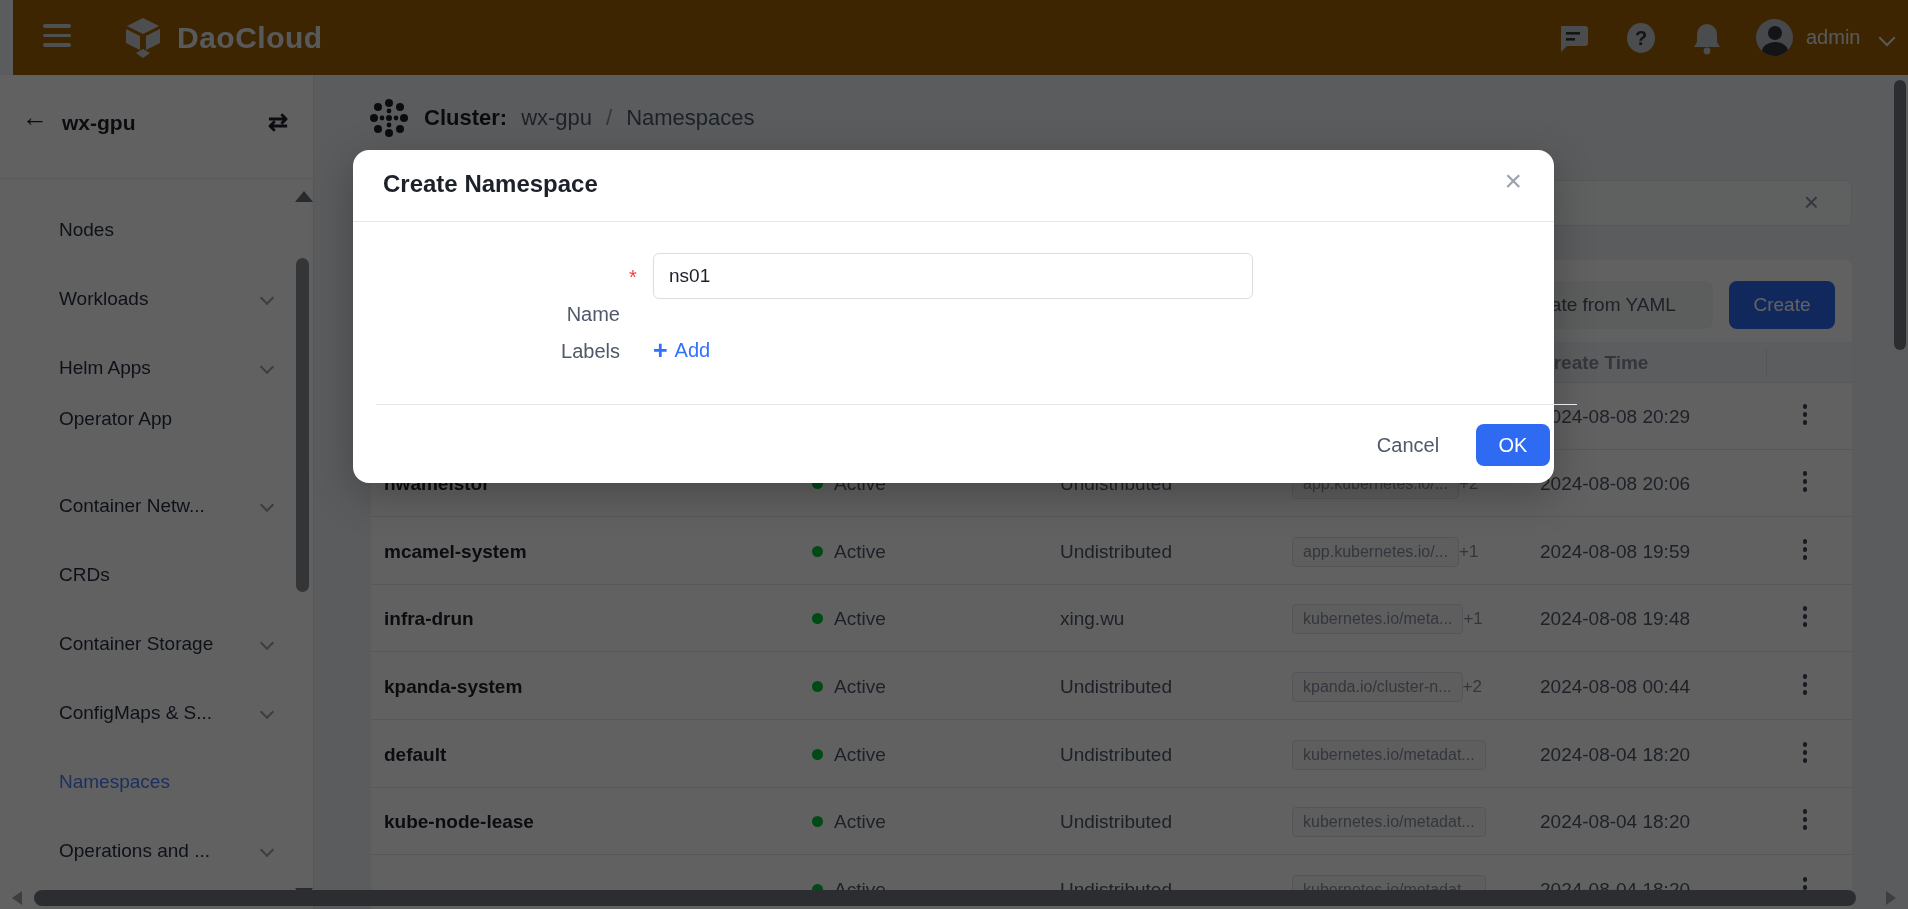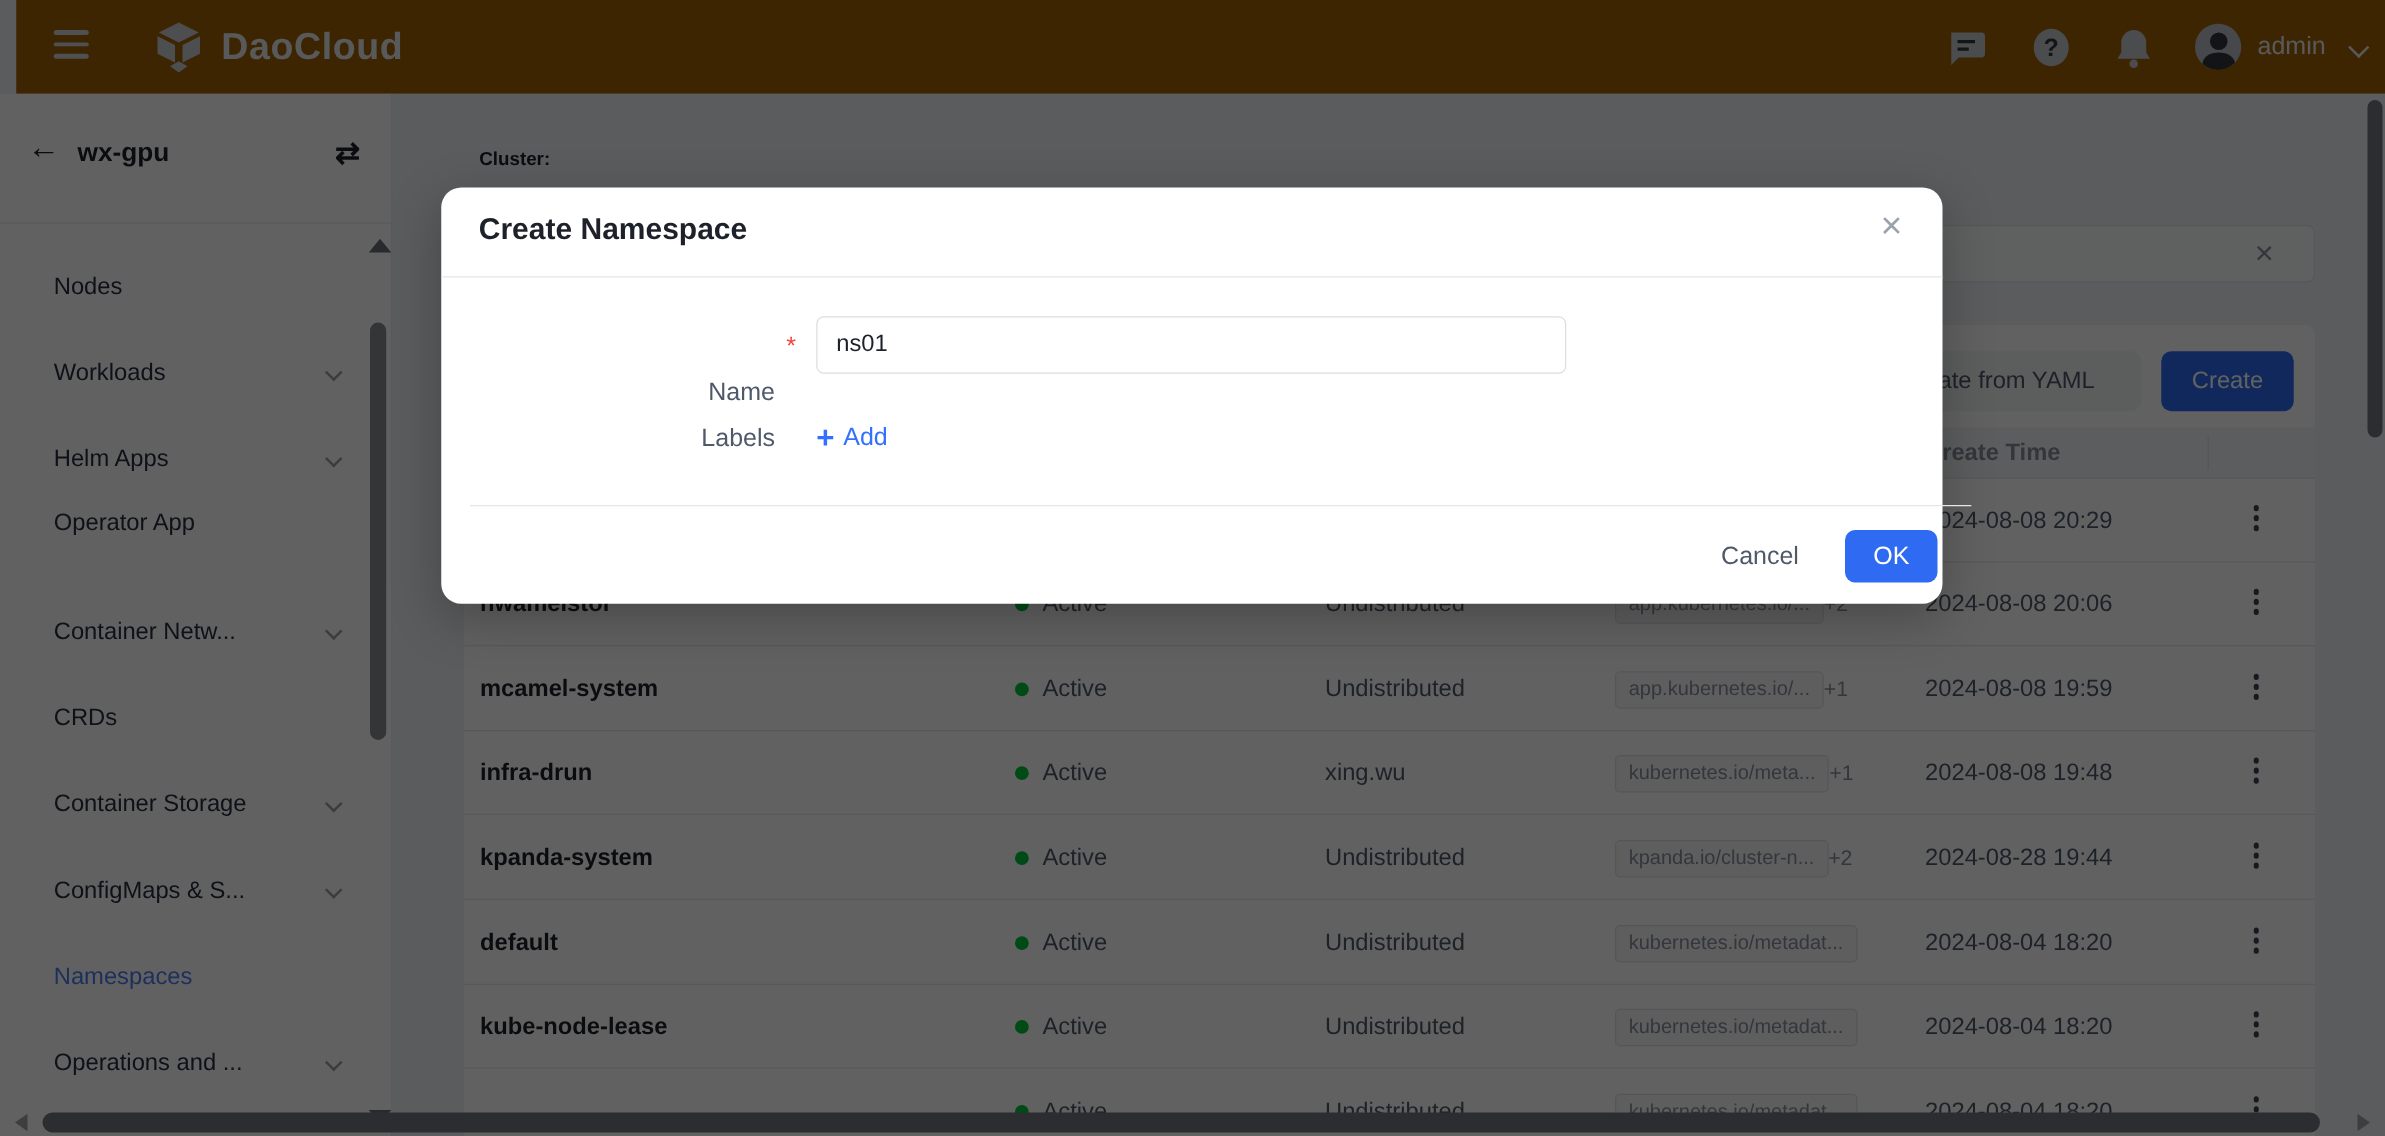--- a/index.html
+++ b/index.html
@@ -25,27 +25,27 @@
   #sidebar { position:absolute; left:0; top:75px; width:314px; height:834px; background:#ffffff; border-right:1px solid #e4e6ea; z-index:1; }
   #sb-header { position:absolute; left:0; top:0; width:100%; height:103px; }
   #back-arrow { position:absolute; left:22px; top:27px; font-size:26px; color:#1d2129; font-weight:bold; cursor:pointer; }
   #sb-cluster { position:absolute; left:62px; top:36px; font-size:21px; font-weight:bold; color:#1d2129; }
   #switch-icon { position:absolute; left:268px; top:33px; font-size:24px; color:#1d2129; font-weight:bold; cursor:pointer; }
   #sb-divider { position:absolute; left:0; top:103px; width:100%; height:1px; background:#e8e9ed; }
   .sb-scroll-arrow { position:absolute; left:295px; width:0; height:0; border-left:9px solid transparent; border-right:9px solid transparent; cursor:pointer; }
   #sb-up { top:116px; border-bottom:11px solid #6b6f76; }
   #sb-down { top:813px; border-top:11px solid #6b6f76; }
   #sb-thumb { position:absolute; left:296px; top:183px; width:13px; height:334px; background:#878b92; border-radius:7px; cursor:pointer; }
-  .sb-item { position:absolute; left:0; width:292px; height:40px; line-height:40px; padding-left:43px; font-size:19px; color:#273040; cursor:pointer; }
+  .sb-item { position:absolute; left:0; width:292px; height:40px; line-height:40px; padding-left:59px; font-size:19px; color:#273040; cursor:pointer; }
   .sb-item.active { color:#4d7df2; }
   .sb-item .chev { position:absolute; left:262px; top:14px; width:10px; height:10px; border-right:2px solid #9aa0a8; border-bottom:2px solid #9aa0a8; transform:rotate(45deg); }
 
   
   #main { position:absolute; left:314px; top:75px; width:1594px; height:834px; background:#f0f2f5; z-index:1; }
-  #breadcrumb { position:absolute; left:54px; top:20px; height:46px; display:flex; align-items:center; gap:24px; font-size:15px;flex-direction:column; }
+  #breadcrumb { position:absolute; left:54px; top:20px; height:46px; display:flex; align-items:center; gap:14px; font-size:22px; }
   #crumb-prefix { font-weight:bold; color:#1d2129; }
   .crumb-link { color:#4e5969; cursor:pointer; }
   .crumb-sep { color:#86909c; }
   #banner { position:absolute; left:57px; top:105px; width:1481px; height:46px; background:#fafbfd; border:1px solid #e2e4e9; border-radius:6px; }
   #banner-close { position:absolute; right:32px; top:6px; font-size:26px; color:#86909c; cursor:pointer; }
   #card { position:absolute; left:57px; top:185px; width:1481px; height:649px; background:#ffffff; border-radius:8px 8px 0 0; }
   .tb-btn { position:absolute; top:21px; height:48px; border-radius:8px; font-size:19px; display:flex; align-items:center; justify-content:center; cursor:pointer; }
   #btn-yaml { left:1112px; width:230px; background:#f2f3f5; color:#4e5969; }
   #btn-create { left:1358px; width:106px; background:var(--accent,#2e6bf2); color:#ffffff; }
   #thead { position:absolute; left:0; top:82px; width:1481px; height:41px; background:#f2f4f8; border-bottom:1px solid #e5e6eb; }
@@ -264,21 +264,21 @@
       </div>
       <div class="row" style="top:393px">
         <span class="cell name">kpanda-system</span>
         <span class="dot"></span>
         <span class="cell status">Active</span>
         <span class="cell dist">Undistributed</span>
         <span class="cell labels">
             <span class="tag">kpanda.io/cluster-n...</span>
             <span class="more">+2</span>
           </span>
-        <span class="cell time">2024-08-28 19:44</span>
+        <span class="cell time">2024-08-08 00:44</span>
         <span class="kebab">
             <i></i>
             <i></i>
             <i></i>
           </span>
       </div>
       <div class="row" style="top:461px">
         <span class="cell name">default</span>
         <span class="dot"></span>
         <span class="cell status">Active</span>

